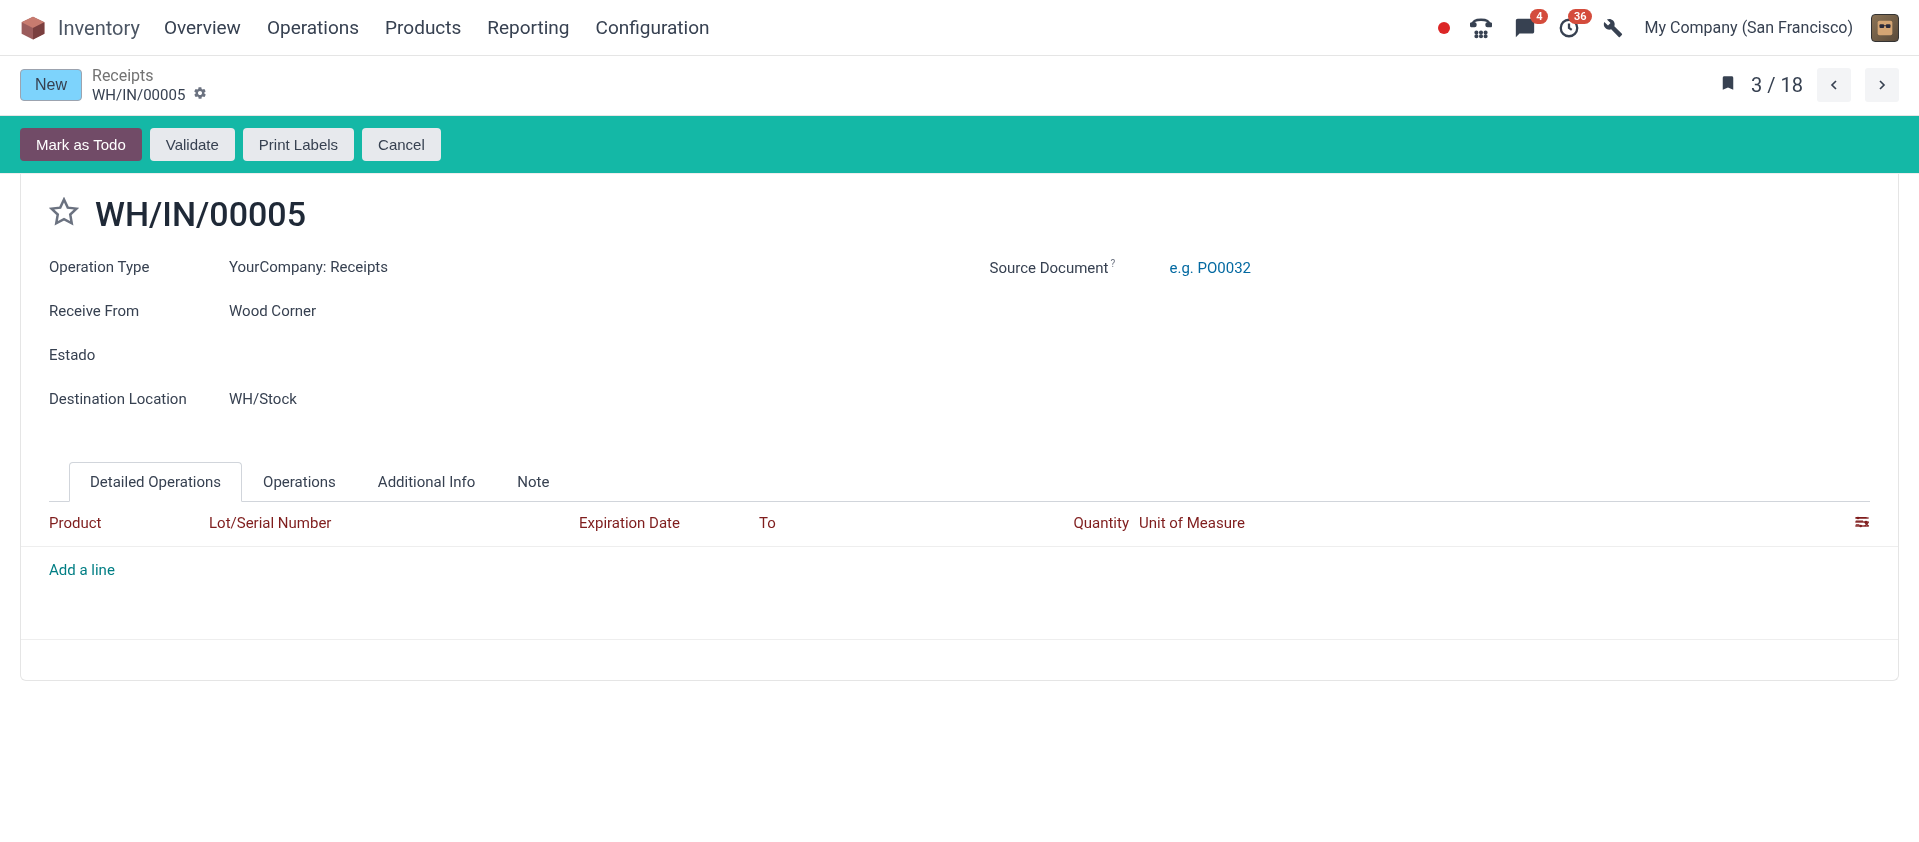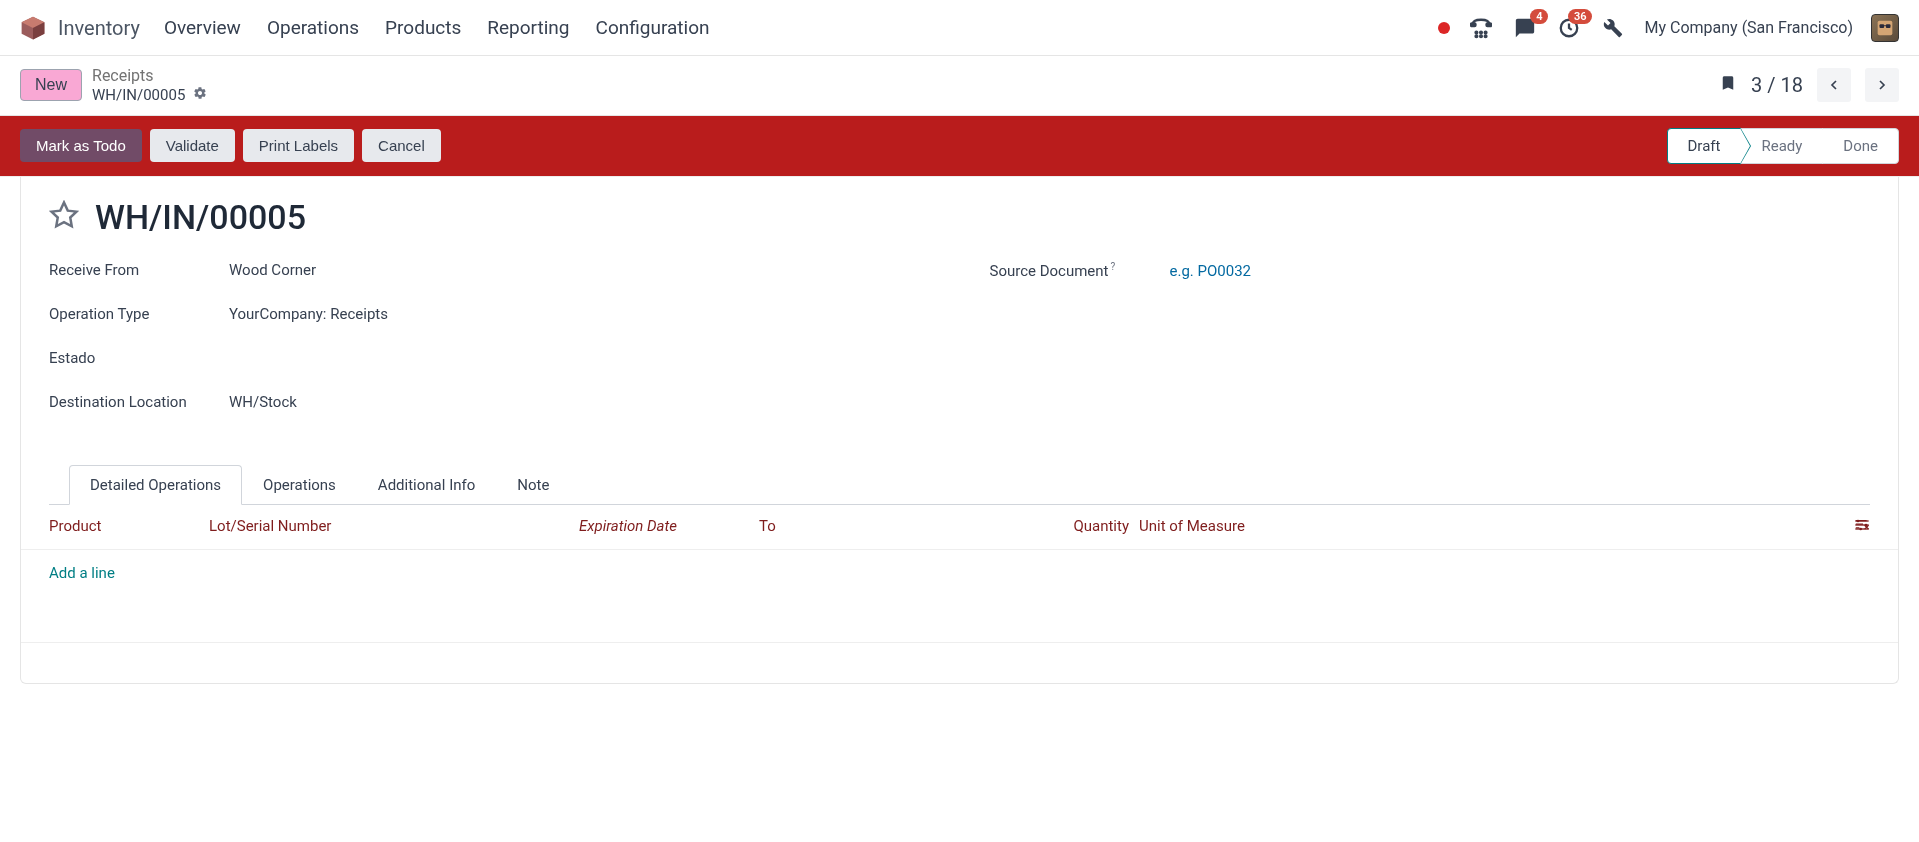--- a/index.html
+++ b/index.html
@@ -11,32 +11,32 @@
 .topnav { display: flex; gap: 26px; }
 .topnav a { color: #374151; text-decoration: none; font-size: 19px; cursor: pointer; }
 .topbar-right { margin-left: auto; display: flex; align-items: center; gap: 18px; }
 .red-dot { width: 12px; height: 12px; background: #dc2626; border-radius: 50%; }
 .icon-btn { position: relative; width: 26px; height: 26px; display: flex; align-items: center; justify-content: center; cursor: pointer; color: #374151; }
 .badge { position: absolute; top: -6px; right: -10px; background: #d44c3c; color: #fff; border-radius: 10px; font-size: 11px; padding: 1px 6px; font-weight: 600; }
 .company-name { font-size: 16px; color: #374151; }
 .avatar { width: 28px; height: 28px; border-radius: 4px; background: linear-gradient(135deg,#8b7355,#5a4a3a); border: 1px solid #333; display:flex; align-items:center; justify-content:center; }
 
 .subbar { display: flex; align-items: center; padding: 10px 20px; border-bottom: 1px solid #e5e5e5; }
-.btn-new { border: 1px solid #9ca3af; background: #f9a8d4; color: #374151; padding: 6px 14px; border-radius: 4px; font-size: 16px; cursor: pointer; margin-right: 10px; }
+.btn-new { border: 1px solid #9ca3af; background: #7dd3fc; color: #374151; padding: 6px 14px; border-radius: 4px; font-size: 16px; cursor: pointer; margin-right: 10px; }
 .breadcrumb { display: flex; flex-direction: column; line-height: 1.25; }
 .breadcrumb a { color: #737373; text-decoration: none; font-size: 16px; cursor:pointer; }
 .breadcrumb .current-line { display: flex; align-items:center; gap:8px; }
 .breadcrumb .current { color: #374151; font-size: 15px; }
 .gear-small { color: #6b7280; cursor:pointer;}
 .subbar-right { margin-left: auto; display: flex; align-items: center; gap: 14px; }
 .bookmark-icon { color: #374151; cursor:pointer; }
 .pager-text { font-size: 20px; color: #374151; }
 .pager-btn { width: 34px; height: 34px; background: #f3f4f6; border:none; display:flex; align-items:center; justify-content:center; cursor:pointer; border-radius:3px; color:#374151;}
 
-.statusbar { display: flex; align-items: center; padding: 12px 20px; background: #b91c1c; border-bottom:1px solid #eee; }
+.statusbar { display: flex; align-items: center; padding: 12px 20px; background: #14b8a6; border-bottom:1px solid #eee; }
 .status-btns { display:flex; gap:8px; }
 .btn { padding: 8px 16px; border: none; border-radius: 4px; font-size: 15px; cursor:pointer; }
 .btn-primary { background: #714b67; color: #fff; }
 .btn-secondary { background: #e7e9ed; color: #374151; }
 .status-arrows { margin-left:auto; display:flex; }
 .status-step { position: relative; padding: 8px 20px; font-size:15px; color:#6b7280; background:#fff; border:1px solid #d1d5db; margin-left:-1px; }
 .status-step.active { border:1px solid #017e84; color:#374151; background:#fff; z-index:2; border-radius:4px 0 0 4px; }
 .status-step:not(.active):not(:last-child)::after,
 .status-step.active::after { content:""; position:absolute; right:-10px; top:50%; transform:translateY(-50%); width:0; height:0; border-top:18px solid transparent; border-bottom:18px solid transparent; border-left:10px solid #fff; z-index:3;}
 .status-step.active::before { content:""; position:absolute; right:-11px; top:50%; transform:translateY(-50%); width:0;height:0; border-top:19px solid transparent; border-bottom:19px solid transparent; border-left:11px solid #017e84; z-index:2;}
@@ -57,21 +57,21 @@
 .form-value.placeholder { color:#0369a1; }
 
 .tabs { display:flex; border-bottom:1px solid #d1d5db; }
 .tab { padding:10px 20px; font-size:15px; color:#374151; cursor:pointer; border:1px solid transparent; border-bottom:none; margin-bottom:-1px; }
 .tab.active { border:1px solid #d1d5db; border-bottom:1px solid #fff; background:#fff; border-radius:4px 4px 0 0;margin-left:20px;}
 
 .table-wrap { margin:0 -28px; }
 .table-header { display:flex; padding:12px 28px; font-size:15px; color:#7f1d1d; border-bottom:1px solid #eee; align-items:flex-start;}
 .col-product{ width:160px; }
 .col-lot{ width:370px; }
-.col-exp{ width:180px;font-style:italic; }
+.col-exp{ width:180px; }
 .col-to{ width:300px; }
 .col-qty{ width:70px; text-align:right; }
 .col-uom{ flex:1; padding-left:10px;}
 .col-adjust{ width:30px; text-align:right; cursor:pointer;}
 .table-body { padding:14px 28px 60px 28px; border-bottom:1px solid #eee;}
 .add-line { color:#017e84; cursor:pointer; font-size:15px;}
 .table-footer { height:40px; }
 </style>
 </head>
 <body>
@@ -170,46 +170,41 @@
   </div>
 </div>
 
 <div class="statusbar">
   <div class="status-btns">
     <button class="btn btn-primary">Mark as Todo</button>
     <button class="btn btn-secondary">Validate</button>
     <button class="btn btn-secondary">Print Labels</button>
     <button class="btn btn-secondary">Cancel</button>
   </div>
-  <div class="status-arrows">
-    <div class="status-step active">Draft</div>
-    <div class="status-step">Ready</div>
-    <div class="status-step">Done</div>
-  </div>
 </div>
 
 <div class="form-sheet">
   <div class="title-row">
     <span class="star-icon">
       <svg width="30" height="30" viewBox="0 0 24 24" fill="none" stroke="currentColor" stroke-width="2">
           <polygon points="12 2 15 8.5 22 9.3 17 14 18.2 21 12 17.8 5.8 21 7 14 2 9.3 9 8.5 12 2"></polygon>
         </svg>
     </span>
     <h1 class="record-title">WH/IN/00005</h1>
   </div>
 
   <div class="form-grid">
     <div class="form-col">
       <div class="form-row">
+        <div class="form-label">Operation Type</div>
+        <div class="form-value">YourCompany: Receipts</div>
+      </div>
+      <div class="form-row">
         <div class="form-label">Receive From</div>
         <div class="form-value">Wood Corner</div>
-      </div>
-      <div class="form-row">
-        <div class="form-label">Operation Type</div>
-        <div class="form-value">YourCompany: Receipts</div>
       </div>
       <div class="form-row">
         <div class="form-label">Estado</div>
         <div class="form-value"></div>
       </div>
       <div class="form-row">
         <div class="form-label">Destination Location</div>
         <div class="form-value">WH/Stock</div>
       </div>
     </div>

